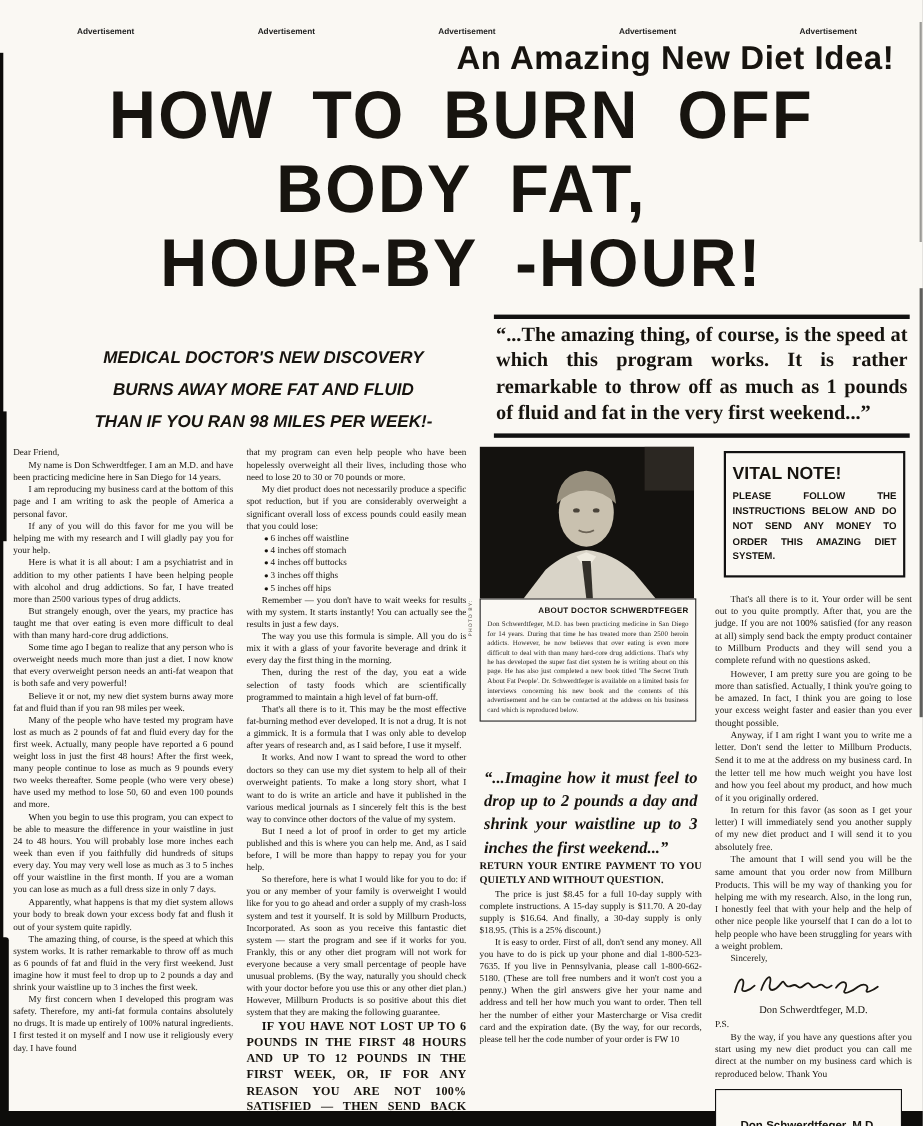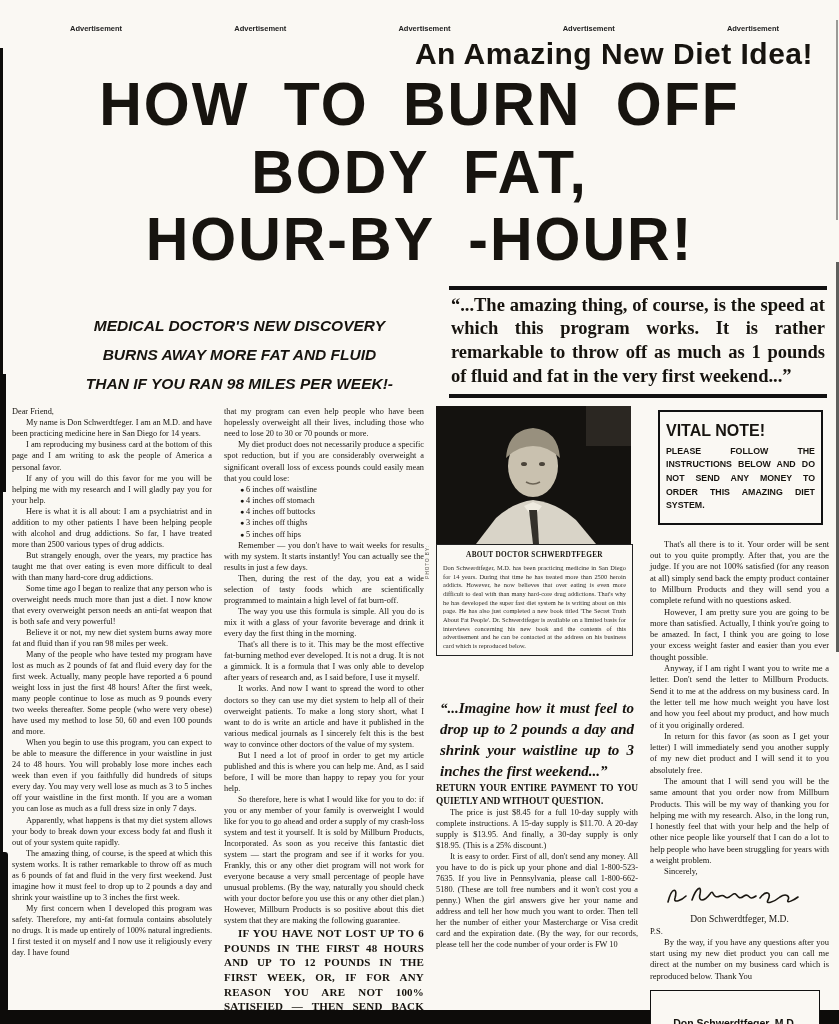--- a/index.html
+++ b/index.html
@@ -50,21 +50,21 @@
   .col p{margin:0;text-indent:14px;}
   .col p.noind{text-indent:0;}
   .bullets{list-style:none;margin:0;padding:0 0 0 16px;}
   .bullets li{text-indent:0;}
   .bullets li::before{content:"● ";font-size:7px;}
   .caps{font-size:11px;font-weight:bold;line-height:1.33;letter-spacing:.2px;}
 
   
   .photo{width:195px;height:138px;display:block;}
   .caption-box{border:1px solid #222;padding:5px 6px;margin-top:0;width:183px;}
-  .caption-title{text-align:center;font-family:Liberation Serif, serif;font-weight:bold;font-size:7.3px;letter-spacing:.3px;margin-bottom:4px;}
+  .caption-title{text-align:right;font-family:Liberation Sans, sans-serif;font-weight:bold;font-size:7.3px;letter-spacing:.3px;margin-bottom:4px;}
   .caption-body{font-size:6.4px;line-height:1.35;text-align:justify;color:#2c2a26;}
   .photo-credit{
     position:absolute;left:425px;top:545px;font-size:4.6px;color:#55504a;
     writing-mode:vertical-rl;transform:rotate(180deg);letter-spacing:1px;
     font-family:"Liberation Sans",sans-serif;
   }
   .imagine-quote{
     font-weight:bold;font-style:italic;font-size:15px;line-height:1.4;
     margin:42px 4px 0 4px;text-align:justify;
   }
@@ -147,22 +147,22 @@
       <p class="noind">that my program can even help people who have been hopelessly overweight all their lives, including those who need to lose 20 to 30 or 70 pounds or more.</p>
       <p>My diet product does not necessarily produce a specific spot reduction, but if you are considerably overweight a significant overall loss of excess pounds could easily mean that you could lose:</p>
       <ul class="bullets">
         <li>6 inches off waistline</li>
         <li>4 inches off stomach</li>
         <li>4 inches off buttocks</li>
         <li>3 inches off thighs</li>
         <li>5 inches off hips</li>
       </ul>
       <p>Remember — you don't have to wait weeks for results with my system. It starts instantly! You can actually see the results in just a few days.</p>
+      <p>The way you use this formula is simple. All you do is mix it with a glass of your favorite beverage and drink it every day the first thing in the morning.</p>
       <p>Then, during the rest of the day, you eat a wide selection of tasty foods which are scientifically programmed to maintain a high level of fat burn-off.</p>
-      <p>The way you use this formula is simple. All you do is mix it with a glass of your favorite beverage and drink it every day the first thing in the morning.</p>
       <p>That's all there is to it. This may be the most effective fat-burning method ever developed. It is not a drug. It is not a gimmick. It is a formula that I was only able to develop after years of research and, as I said before, I use it myself.</p>
       <p>It works. And now I want to spread the word to other doctors so they can use my diet system to help all of their overweight patients. To make a long story short, what I want to do is write an article and have it published in the various medical journals as I sincerely felt this is the best way to convince other doctors of the value of my system.</p>
       <p>But I need a lot of proof in order to get my article published and this is where you can help me. And, as I said before, I will be more than happy to repay you for your help.</p>
       <p>So therefore, here is what I would like for you to do: if you or any member of your family is overweight I would like for you to go ahead and order a supply of my crash-loss system and test it yourself. It is sold by Millburn Products, Incorporated. As soon as you receive this fantastic diet system — start the program and see if it works for you. Frankly, this or any other diet program will not work for everyone because a very small percentage of people have unusual problems. (By the way, naturally you should check with your doctor before you use this or any other diet plan.) However, Millburn Products is so positive about this diet system that they are making the following guarantee.</p>
       <p class="caps">IF YOU HAVE NOT LOST UP TO 6 POUNDS IN THE FIRST 48 HOURS AND UP TO 12 POUNDS IN THE FIRST WEEK, OR, IF FOR ANY REASON YOU ARE NOT 100% SATISFIED — THEN SEND BACK THE EMPTY PRODUCT CONTAINER AND THE COMPANY WILL</p>
     </div>
 
     <div class="col col3">
       <svg class="photo" viewBox="0 0 195 138" preserveAspectRatio="none">
         <rect x="0" y="0" width="195" height="138" fill="#14120f"></rect>
@@ -175,21 +175,21 @@
         <ellipse cx="88" cy="58" rx="3" ry="2" fill="#4a443a"></ellipse>
         <ellipse cx="106" cy="58" rx="3" ry="2" fill="#4a443a"></ellipse>
         <path d="M90,76 Q97,80 104,76" stroke="#6b6355" stroke-width="1.5" fill="none"></path>
       </svg>
       <div class="caption-box">
         <div class="caption-title">ABOUT DOCTOR SCHWERDTFEGER</div>
         <div class="caption-body">Don Schwerdtfeger, M.D. has been practicing medicine in San Diego for 14 years. During that time he has treated more than 2500 heroin addicts. However, he now believes that over eating is even more difficult to deal with than many hard-core drug addictions. That's why he has developed the super fast diet system he is writing about on this page. He has also just completed a new book titled 'The Secret Truth About Fat People'. Dr. Schwerdtfeger is available on a limited basis for interviews concerning his new book and the contents of this advertisement and he can be contacted at the address on his business card which is reproduced below.</div>
       </div>
       <div class="imagine-quote">“...Imagine how it must feel to drop up to 2 pounds a day and shrink your waistline up to 3 inches the first weekend...”</div>
       <p class="noind return-head">RETURN YOUR ENTIRE PAYMENT TO YOU QUIETLY AND WITHOUT QUESTION.</p>
-      <p>The price is just $8.45 for a full 10-day supply with complete instructions. A 15-day supply is $11.70. A 20-day supply is $13.95. And finally, a 30-day supply is only $18.95. (This is a 25% discount.)</p>
+      <p>The price is just $8.45 for a full 10-day supply with complete instructions. A 15-day supply is $11.70. A 20-day supply is $16.64. And finally, a 30-day supply is only $18.95. (This is a 25% discount.)</p>
       <p>It is easy to order. First of all, don't send any money. All you have to do is pick up your phone and dial 1-800-523-7635. If you live in Pennsylvania, please call 1-800-662-5180. (These are toll free numbers and it won't cost you a penny.) When the girl answers give her your name and address and tell her how much you want to order. Then tell her the number of either your Mastercharge or Visa credit card and the expiration date. (By the way, for our records, please tell her the code number of your order is FW 10</p>
     </div>
 
     <div class="col col4">
       <div class="vital-box">
         <div class="vital-title">VITAL NOTE!</div>
         <div class="vital-body">PLEASE FOLLOW THE INSTRUCTIONS BELOW AND DO NOT SEND ANY MONEY TO ORDER THIS AMAZING DIET SYSTEM.</div>
       </div>
       <p>That's all there is to it. Your order will be sent out to you quite promptly. After that, you are the judge. If you are not 100% satisfied (for any reason at all) simply send back the empty product container to Millburn Products and they will send you a complete refund with no questions asked.</p>
       <p>However, I am pretty sure you are going to be more than satisfied. Actually, I think you're going to be amazed. In fact, I think you are going to lose your excess weight faster and easier than you ever thought possible.</p>

